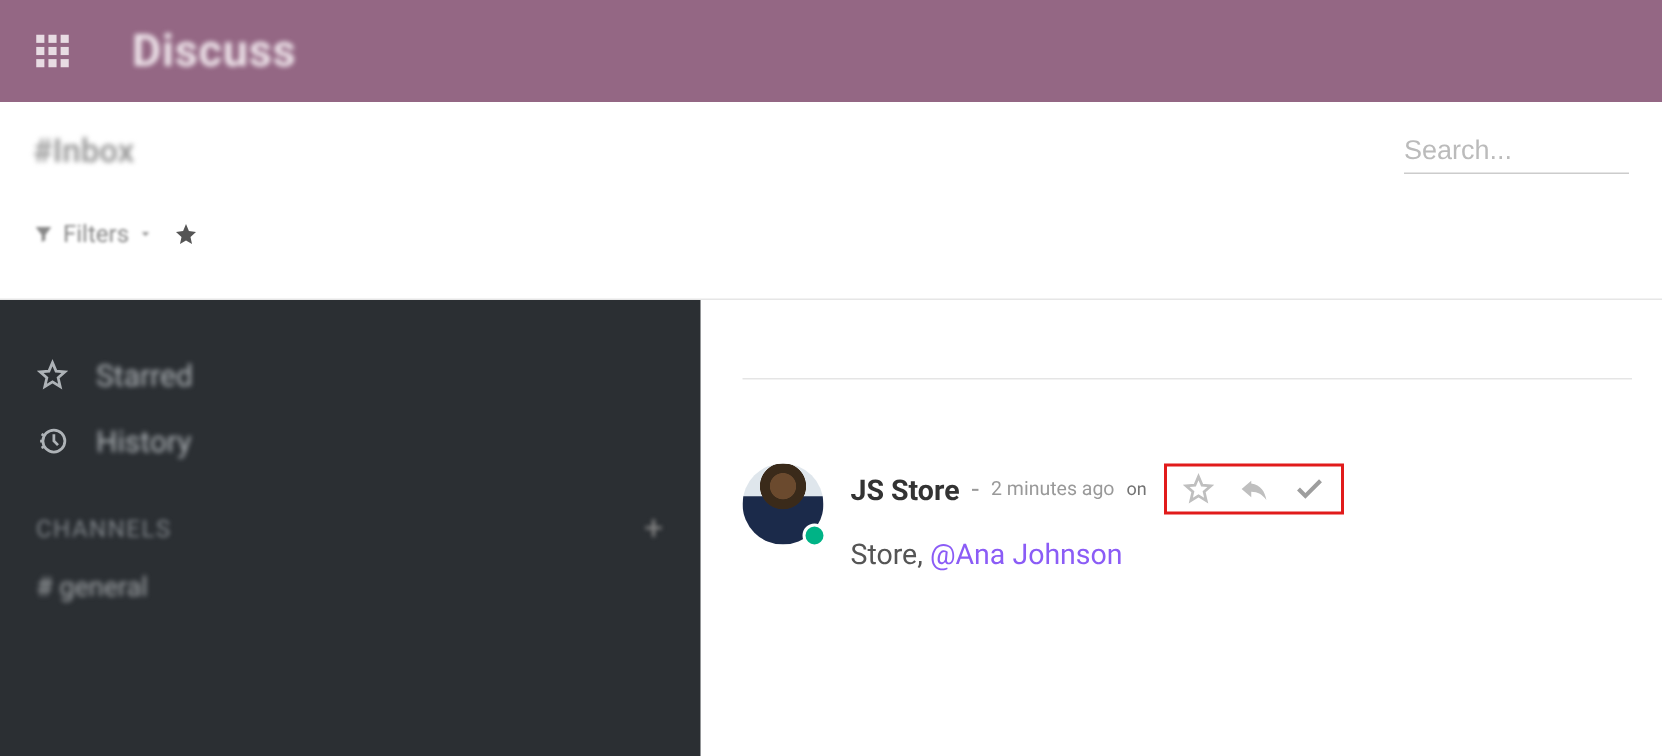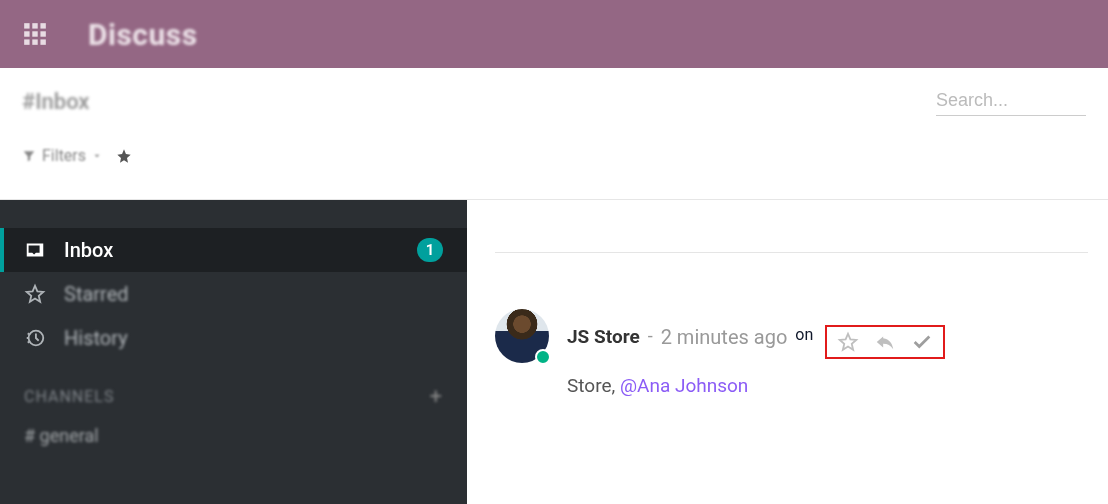--- a/index.html
+++ b/index.html
@@ -139,25 +139,25 @@
   }
   .presence-dot {
     position: absolute;
     right: -2px; bottom: -2px;
     width: 16px; height: 16px;
     background: #00b386;
     border: 2px solid #fff;
     border-radius: 50%;
   }
   .msg-body { flex: 1; }
-  .msg-header { display: flex; align-items: flex-start; gap: 8px; font-size: 18px; flex-wrap: wrap; margin-top: 16px; }
+  .msg-header { display: flex; align-items: center; gap: 8px; font-size: 18px; flex-wrap: wrap; }
   .author { font-weight: 700; color: #333; font-size: 19px; }
   .dash { color: #999; }
-  .time { color: #999; font-size: 20px; }
-  .on-word { color: #0f172a; font-size: 16px; }
+  .time { color: #999; font-size: 13px; }
+  .on-word { color: #737373; font-size: 12px; }
   .record { color: #00a09d; font-size: 19px; cursor: pointer; }
   .msg-actions {
     display: inline-flex;
     align-items: center;
     gap: 14px;
     border: 2px solid #e11b1b;
     padding: 4px 10px;
     margin-left: 4px;
   }
   .msg-actions .act { color: #bfbfbf; cursor: pointer; }
@@ -210,29 +210,20 @@
             <path d="M12 2l2.9 6.9L22 10l-5.5 4.9L18 22l-6-3.5L6 22l1.5-7.1L2 10l7.1-1.1z"></path>
           </svg>
       </span>
     </div>
   </div>
 </div>
 
 <div class="body-area">
 
   <div class="sidebar">
-    <div class="side-item active">
-      <span>
-        <svg width="22" height="22" viewBox="0 0 24 24" fill="#fff">
-            <path d="M3 5h18v14H3V5zm2 2v8h4l2 2 2-2h4V7H5z"></path>
-          </svg>
-      </span>
-      <span class="side-label">Inbox</span>
-      <span class="badge">1</span>
-    </div>
     <div class="side-item">
       <span>
         <svg width="22" height="22" viewBox="0 0 24 24" fill="none" stroke="#aeb3b7" stroke-width="2">
             <path d="M12 3l2.6 6.2 6.4.5-4.9 4.3 1.5 6.5L12 17l-5.6 3.5 1.5-6.5L3 9.7l6.4-.5L12 3z"></path>
           </svg>
       </span>
       <span class="side-label">Starred</span>
     </div>
     <div class="side-item">
       <span>

